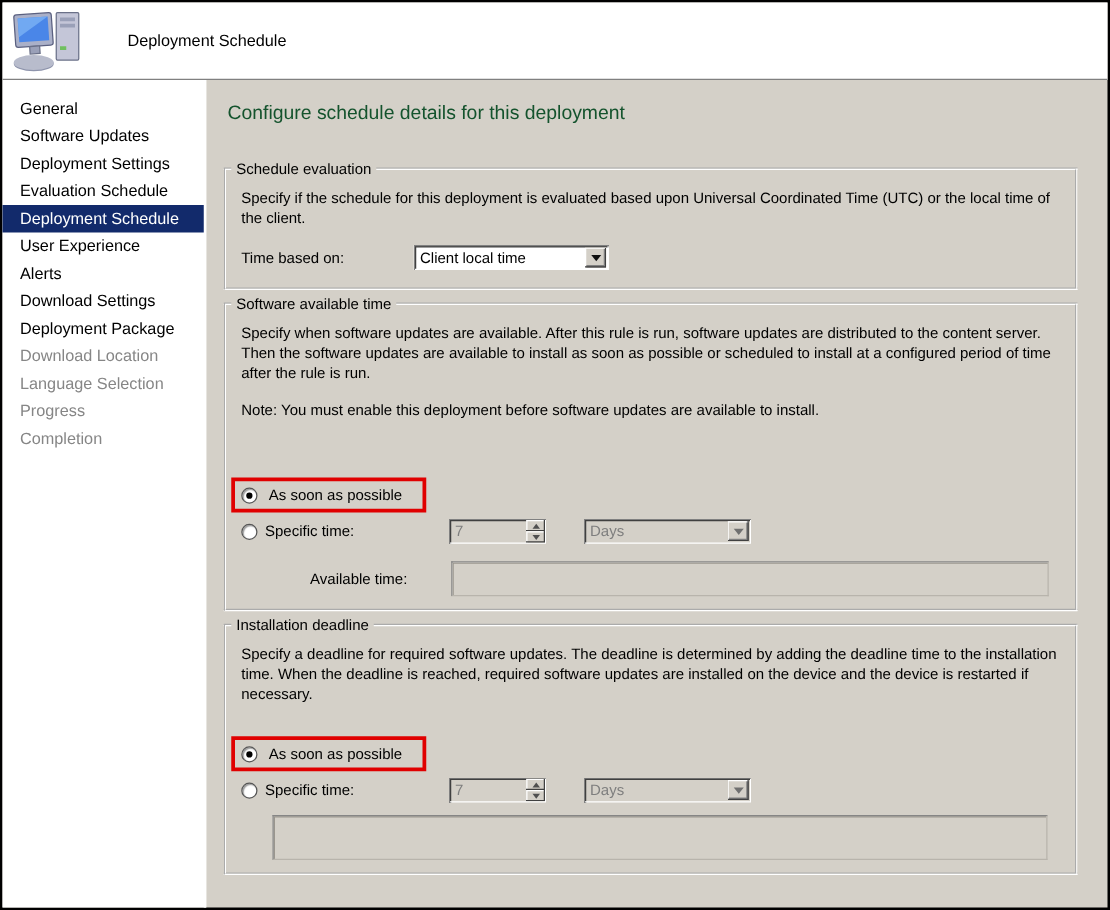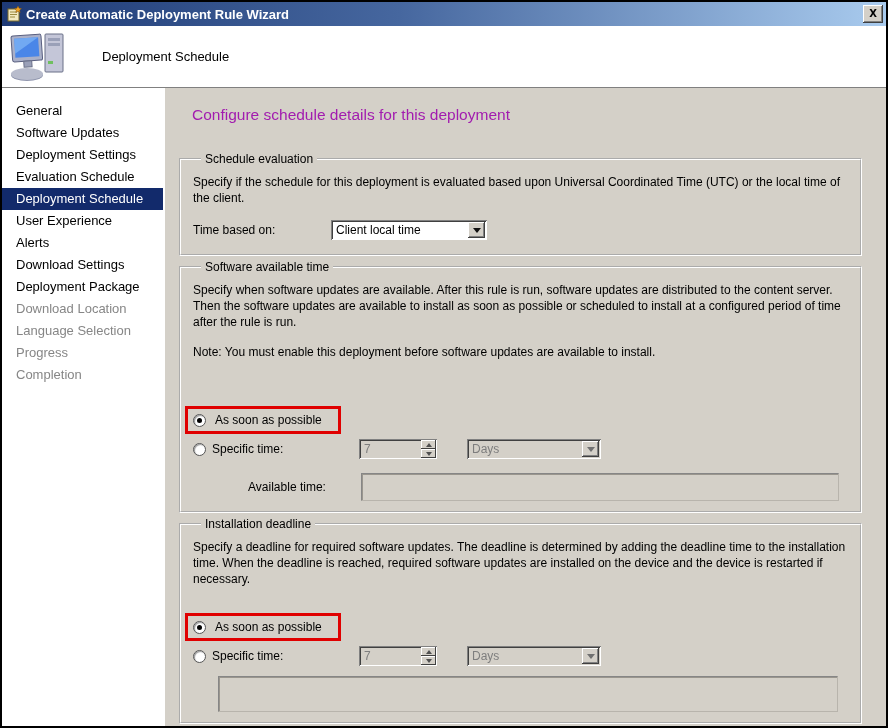--- a/index.html
+++ b/index.html
@@ -32,26 +32,26 @@
   .sidebar { width:163px; flex:0 0 auto; background:#ffffff; border-right:2px solid #fff;
              padding-top:12px; }
   .nav-item { font-size:13px; color:#000; line-height:22px; padding-left:14px;
               white-space:nowrap; cursor:default; }
   .nav-item.selected { background:#122a6b; color:#fff; }
   .nav-item.disabled { color:#868686; }
 
   .content-col { flex:1; display:flex; flex-direction:column; min-width:0; }
   .content { flex:1; padding:18px 24px 0 14px; }
 
-  .page-heading { color:#a21caf; font-size:15.5px; margin-left:13px; margin-bottom:34px; }
+  .page-heading { color:#14532d; font-size:15.5px; margin-left:3px; margin-bottom:34px; }
 
   
   .group { position:relative; border:2px groove #ffffff; padding:14px 12px 10px 12px;
            margin-bottom:10px; }
-  .legend { position:absolute; top:-8px; left:20px; background:#d4d0c8; padding:0 4px;
+  .legend { position:absolute; top:-8px; left:4px; background:#d4d0c8; padding:0 4px;
             font-size:12px; color:#000; }
   .desc { font-size:12px; color:#000; line-height:16px; }
   .lbl { font-size:12px; color:#000; }
 
   .row { display:flex; align-items:center; }
 
   
   .radio { width:13px; height:13px; border-radius:50%; background:#fff; position:relative;
            border:1px solid #555; box-shadow: inset 1px 1px 1px #9a9a9a; flex:0 0 auto; }
   .radio.checked::after { content:""; position:absolute; left:3px; top:3px; width:5px; height:5px;
@@ -94,31 +94,20 @@
   
   .time-label { width:138px; }
   .specific-lbl { width:147px; margin-left:6px; }
   .avail-lbl { width:148px; margin-left:20px; }
 </style>
 </head>
 <body>
 
 <div class="window">
 
-  <div class="titlebar">
-    <svg class="titlebar-icon" viewBox="0 0 16 16">
-      <rect x="2" y="3" width="11" height="12" fill="#f2e9c0" stroke="#7a6a28"></rect>
-      <line x1="4" y1="6" x2="11" y2="6" stroke="#9a8a40"></line>
-      <line x1="4" y1="8.5" x2="11" y2="8.5" stroke="#9a8a40"></line>
-      <line x1="4" y1="11" x2="9" y2="11" stroke="#9a8a40"></line>
-      <polygon points="12,0 13.2,2.2 15.5,2.6 13.7,4.2 14.2,6.5 12,5.3 9.8,6.5 10.3,4.2 8.5,2.6 10.8,2.2" fill="#f0a020" stroke="#7a5010" stroke-width="0.5"></polygon>
-    </svg>
-    <span class="titlebar-text">Create Automatic Deployment Rule Wizard</span>
-    <button class="close-btn">X</button>
-  </div>
 
   <div class="header">
     <svg class="header-icon" viewBox="0 0 58 52">
       <ellipse cx="17" cy="44" rx="16" ry="6" fill="#8e94ac"></ellipse>
       <ellipse cx="17" cy="43" rx="16" ry="6" fill="#b8bccc"></ellipse>
       <rect x="35" y="3" width="18" height="38" rx="1" fill="#c4c6d8" stroke="#6a7088"></rect>
       <rect x="38" y="7" width="12" height="3" fill="#9aa0b8"></rect>
       <rect x="38" y="12" width="12" height="3" fill="#9aa0b8"></rect>
       <rect x="38" y="30" width="5" height="3" fill="#70c060"></rect>
       <g transform="rotate(-4 17 20)">

